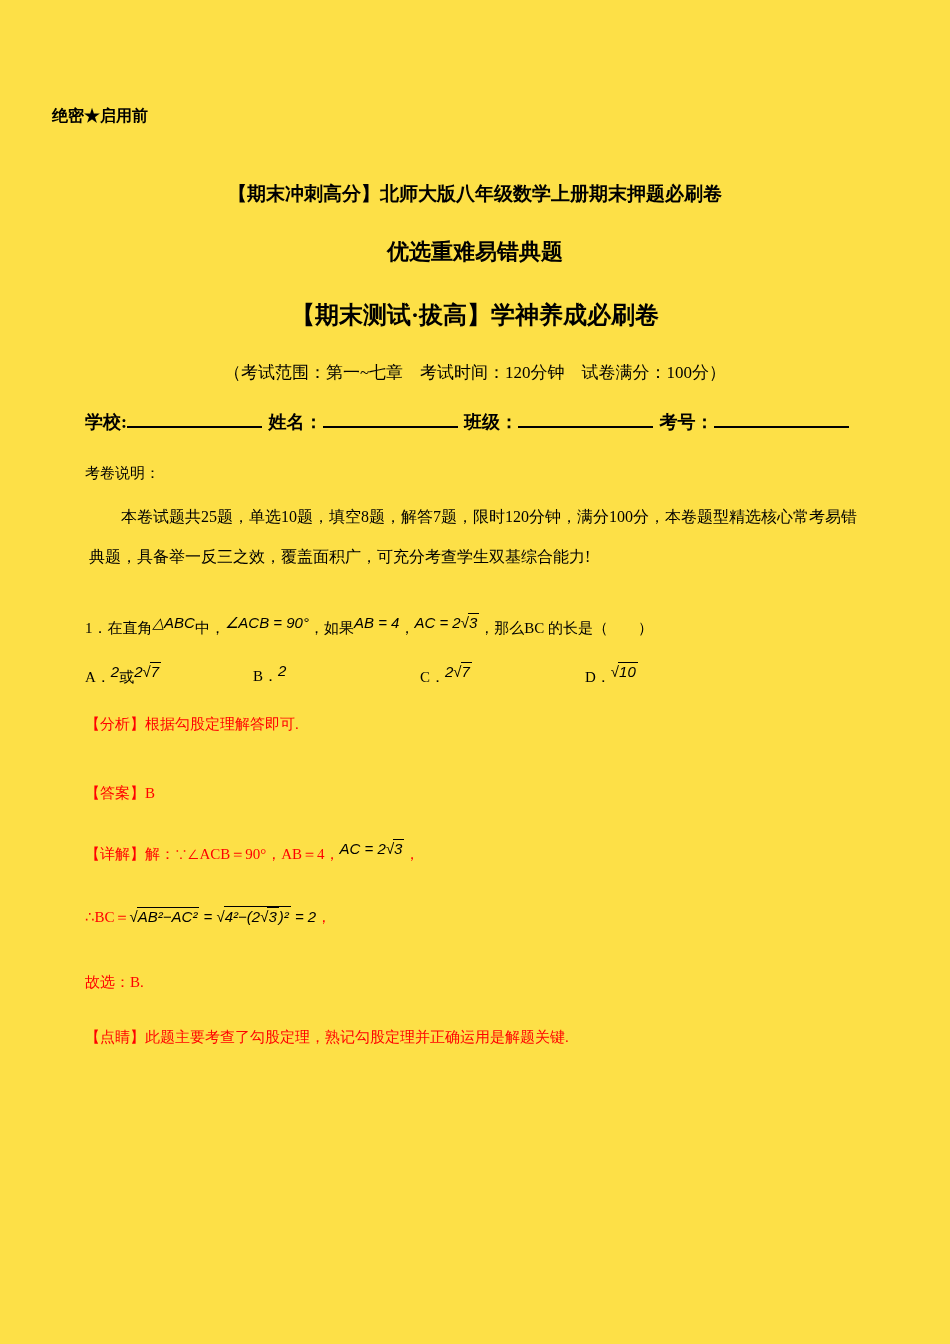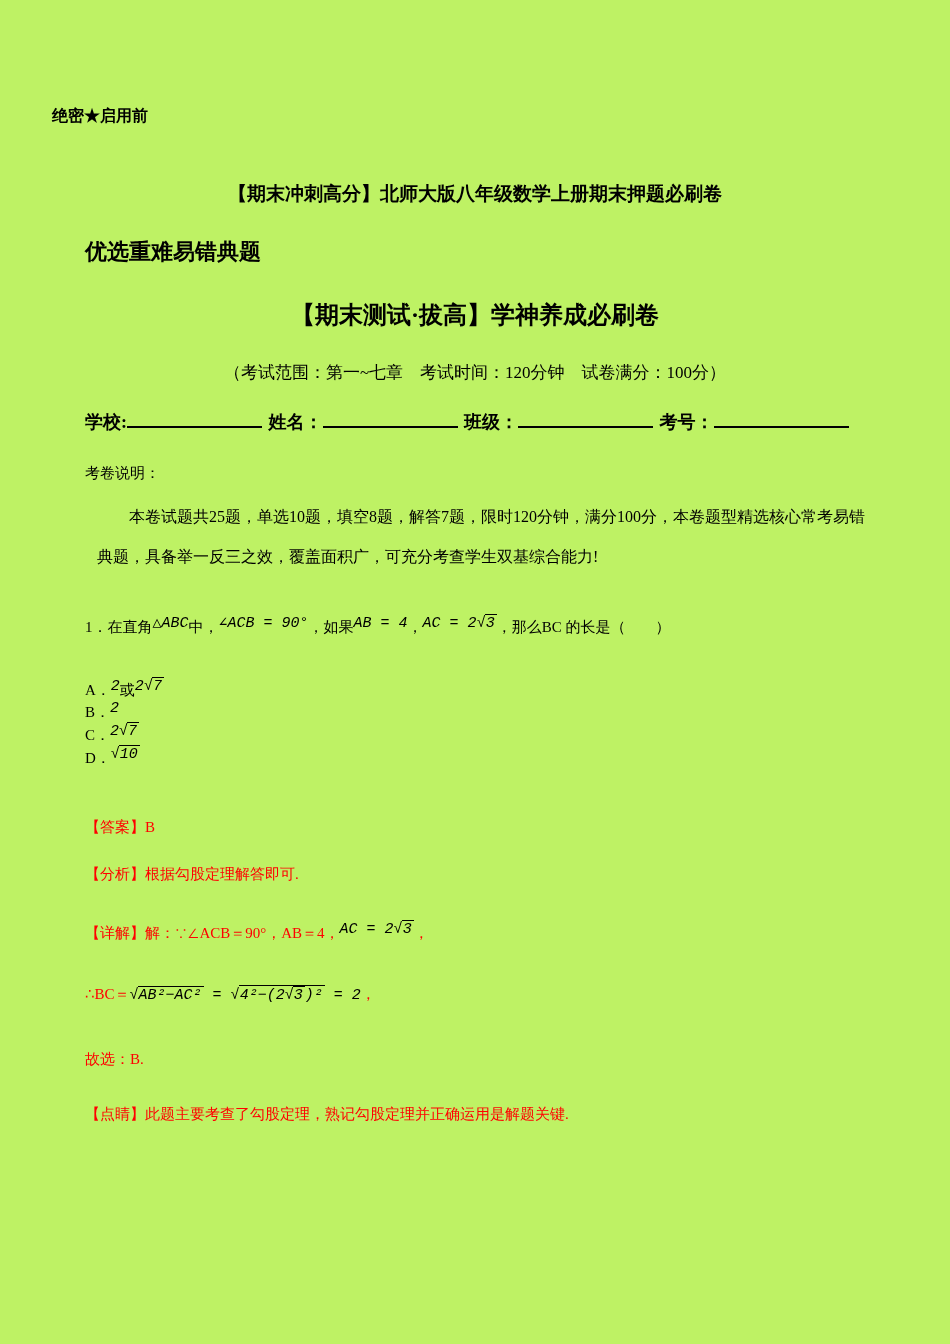--- a/index.html
+++ b/index.html
@@ -1,21 +1,21 @@
 <!DOCTYPE html>
 <html><head>
 <meta charset="utf-8">
 <style>
   * { box-sizing: border-box; }
   html, body { margin: 0; padding: 0; background: #ffffff; }
   .page {
     position: relative;
     width: 950px;
     height: 1344px;
-    background: #bef264;
+    background: #fde047;
     font-family: "Liberation Serif", serif;
     color: #000000;
     padding: 105px 85px 0 85px;
     overflow: hidden;
   }
   .classification {
     position: absolute;
     left: 52px;
     top: 106px;
     font-family: "Liberation Sans", sans-serif;
@@ -23,20 +23,21 @@
     font-size: 16px;
   }
   .title1 {
     margin: 76px 0 0 0;
     text-align: center;
     font-weight: bold;
     font-size: 19px;
   }
   .title2 {
     margin: 30px 0 0 0;
+    text-align: center;
     font-weight: bold;
     font-size: 22px;
   }
   .title3 {
     margin: 32px 0 0 0;
     text-align: center;
     font-weight: bold;
     font-size: 24px;
   }
   .exam-info {
@@ -56,54 +57,53 @@
     width: 135px;
     height: 18px;
     border-bottom: 2px solid #000;
     margin-right: 2px;
   }
   .notes-label {
     margin: 30px 0 0 0;
     font-size: 15px;
   }
   .notes-body {
-    margin: 14px 0 0 12px;
+    margin: 14px 0 0 4px;
     font-size: 16px;
     line-height: 40px;
     text-indent: 2em;
   }
   .section-heading {
     margin: 20px 0 0 0;
     font-weight: bold;
     font-size: 18px;
     line-height: 40px;
   }
   .q1-line {
     margin: 36px 0 0 0;
     font-size: 15px;
   }
   .math {
-    font-family: Liberation Mono, monospace;
+    font-family: Liberation Sans, sans-serif;
     font-style: italic;
     font-size: 15px;
   }
   .raised { vertical-align: 5px; display: inline-block; }
   .sqrt { display: inline-block; white-space: nowrap; font-style: inherit; }
   .sqrt > .sgn { display: inline-block; }
   .sqrt > .rad {
     display: inline-block;
     border-top: 1px solid currentColor;
     padding: 0 2px 0 1px;
     margin-left: -1px;
   }
   .options-row {
-    margin: 40px 0 0 0;
+    margin: 24px 0 0 0;
     display: flex;
     font-size: 15px;
-    flex-direction: column;
   }
   .opt-a { width: 168px; }
   .opt-b { width: 167px; }
   .opt-c { width: 165px; }
   .opt-d { flex: 1; }
   .red-line { color: #ff0000; font-size: 15px; }
   .answer-line   { margin: 50px 0 0 0; }
   .analysis-line { margin: 28px 0 0 0; }
   .detail-line   { margin: 36px 0 0 0; }
   .formula-line  { margin: 42px 0 0 0; }
@@ -138,26 +138,26 @@
     <span>1．在直角</span><span class="math raised">△ABC</span><span>中，</span><span class="math raised">∠ACB = 90°</span><span>，如果</span><span class="math raised">AB = 4</span><span>，</span><span class="math raised"><span>AC = 2</span><span class="sqrt"><span class="sgn">√</span><span class="rad">3</span></span></span><span>，那么BC 的长是（　　）</span>
   </div>
 
   <div class="options-row">
     <span class="opt-a"><span>A．</span><span class="math raised">2</span><span>或</span><span class="math raised"><span>2</span><span class="sqrt"><span class="sgn">√</span><span class="rad">7</span></span></span></span>
     <span class="opt-b"><span>B．</span><span class="math raised">2</span></span>
     <span class="opt-c"><span>C．</span><span class="math raised"><span>2</span><span class="sqrt"><span class="sgn">√</span><span class="rad">7</span></span></span></span>
     <span class="opt-d"><span>D．</span><span class="math raised"><span class="sqrt"><span class="sgn">√</span><span class="rad">10</span></span></span></span>
   </div>
 
+  <div class="red-line analysis-line">
+    <span>【分析】</span><span>根据勾股定理解答即可.</span>
+  </div>
+
   <div class="red-line answer-line">
     <span>【答案】</span><span>B</span>
-  </div>
-
-  <div class="red-line analysis-line">
-    <span>【分析】</span><span>根据勾股定理解答即可.</span>
   </div>
 
   <div class="red-line detail-line">
     <span>【详解】</span><span>解：∵∠ACB＝90°，AB＝4，</span><span class="math raised math-black"><span>AC = 2</span><span class="sqrt"><span class="sgn">√</span><span class="rad">3</span></span></span><span>，</span>
   </div>
 
   <div class="red-line formula-line">
     <span>∴BC＝</span><span class="math math-black"><span class="sqrt"><span class="sgn">√</span><span class="rad">AB²−AC²</span></span><span> = </span><span class="sqrt"><span class="sgn">√</span><span class="rad"><span>4²−(2</span><span class="sqrt"><span class="sgn">√</span><span class="rad">3</span></span><span>)²</span></span></span><span> = 2</span></span><span>，</span>
   </div>
 

